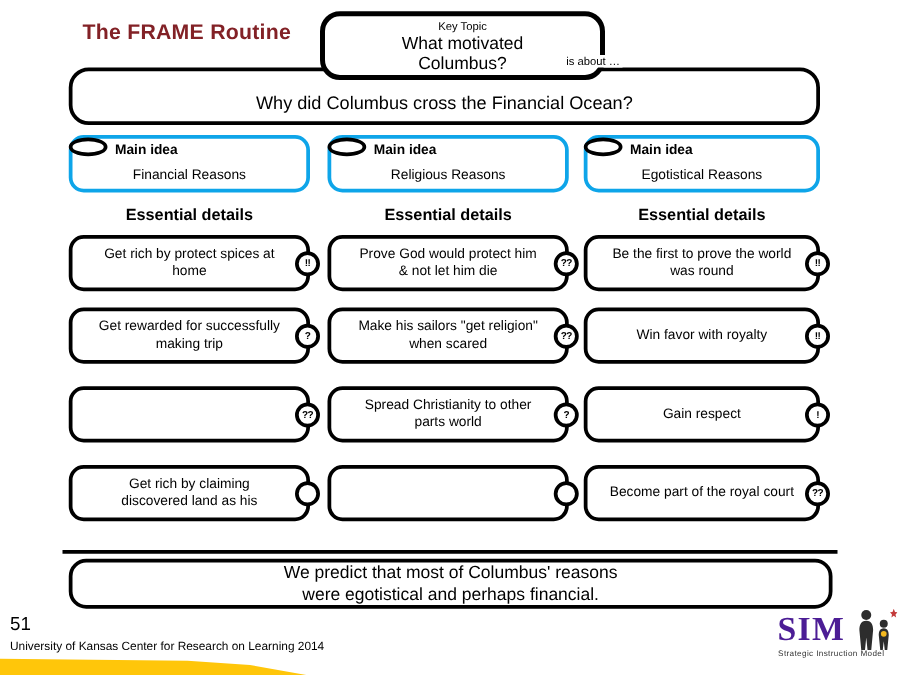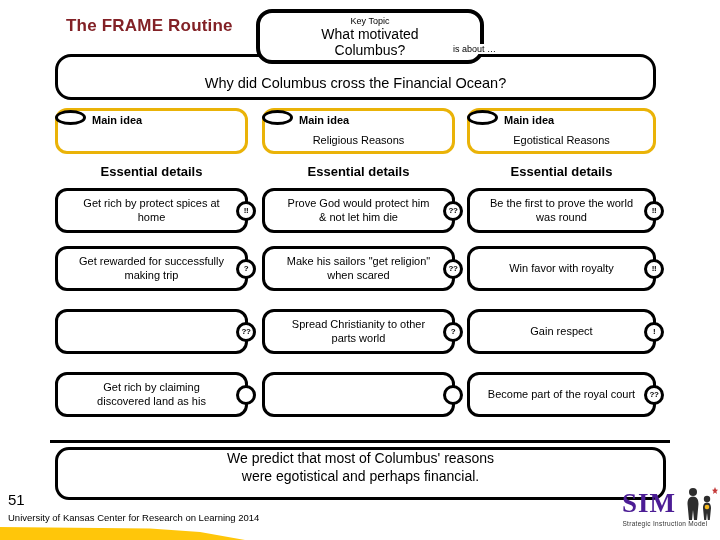--- a/index.html
+++ b/index.html
@@ -25,43 +25,43 @@
   
   .question-box{left:55px;top:54px;width:601px;height:46px;border-radius:16px;
     display:flex;align-items:center;justify-content:center;padding-top:12px;}
   .question-text{font-size:14.5px;}
   
   .col{position:absolute;top:108px;height:312px;}
   .col1{left:55px;width:193px;}
   .col2{left:262px;width:193px;}
   .col3{left:467px;width:189px;}
   .main-idea-box{position:absolute;left:0;right:0;top:0;height:46px;background:#fff;
-    border:3px solid #eab308;border-radius:12px;box-sizing:border-box;}
+    border:3px solid #0ea5e9;border-radius:12px;box-sizing:border-box;}
   .mi-oval{position:absolute;left:-3px;top:-1px;width:31px;height:15px;background:#fff;
     border:3px solid #000;border-radius:50%;box-sizing:border-box;z-index:2;}
   .mi-label{position:absolute;left:34px;top:3px;font-size:11px;font-weight:bold;}
   .mi-value{position:absolute;left:0;right:0;top:23px;text-align:center;font-size:11px;}
   .ed-header{position:absolute;left:0;right:0;top:56px;text-align:center;
     font-size:13px;font-weight:bold;}
   .detail-box{position:absolute;left:0;right:0;height:45px;background:#fff;
     border:3px solid #000;border-radius:12px;box-sizing:border-box;
     display:flex;align-items:center;justify-content:center;}
   .detail-text{font-size:11px;line-height:1.25;text-align:center;max-width:150px;
     padding:0 4px;}
   .r1{top:80px}.r2{top:138px}.r3{top:201px}.r4{top:264px}
   .marker{position:absolute;right:-11px;top:50%;transform:translateY(-50%);
     width:20px;height:20px;background:#fff;border:3px solid #000;border-radius:50%;
     box-sizing:border-box;z-index:3;display:flex;align-items:center;justify-content:center;
     font-size:8px;font-weight:bold;letter-spacing:-.5px;}
   
   .so-what{left:55px;top:425px;width:611px;text-align:center;font-size:12.5px;
     font-weight:bold;}
   .so-what-line{left:50px;top:440px;width:620px;height:3px;background:#000;}
-  .prediction-box{left:55px;top:447px;width:611px;height:53px;border-radius:14px;
-    display:flex;align-items:flex-start;justify-content:center;}
+  .prediction-box{left:55px;top:447px;width:611px;height:40px;border-radius:14px;
+    display:flex;align-items:flex-end;justify-content:center;}
   .prediction-text{font-size:14px;line-height:1.25;text-align:center;max-width:290px;}
   .page-number{left:8px;top:491px;font-size:15px;}
   .footer-credit{left:8px;top:512px;font-size:9.5px;}
   .gold-swoosh{left:0;bottom:0;width:250px;height:14px;}
   
   .logo{left:612px;top:490px;width:106px;height:46px;}
   .sim-wordmark{position:absolute;left:10px;top:0px;font-family:"Liberation Serif", serif;
     font-size:27px;font-weight:bold;color:#4c1d95;letter-spacing:1px;line-height:1;}
   .logo-figures{position:absolute;left:70px;top:-4px;width:36px;height:36px;}
   .logo-tagline{position:absolute;left:0;top:30px;width:106px;text-align:center;
@@ -82,20 +82,21 @@
   <div class="abs is-about">is about …</div>
 
   <div class="rbox question-box">
     <div class="question-text">Why did Columbus cross the Financial Ocean?</div>
   </div>
 
   <div class="col col1">
     <div class="main-idea-box">
       <span class="mi-oval"></span>
       <span class="mi-label">Main idea</span>
+      <div class="mi-value">Financial Reasons</div>
     </div>
     <div class="ed-header">Essential details</div>
     <div class="detail-box r1">
       <div class="detail-text">Get rich by protect spices at home</div>
       <span class="marker">!!</span>
     </div>
     <div class="detail-box r2">
       <div class="detail-text">Get rewarded for successfully making trip</div>
       <span class="marker">?</span>
     </div>

